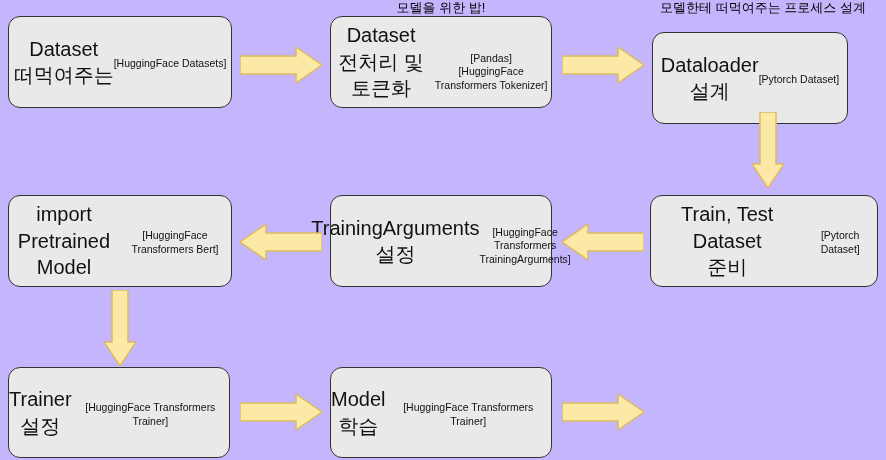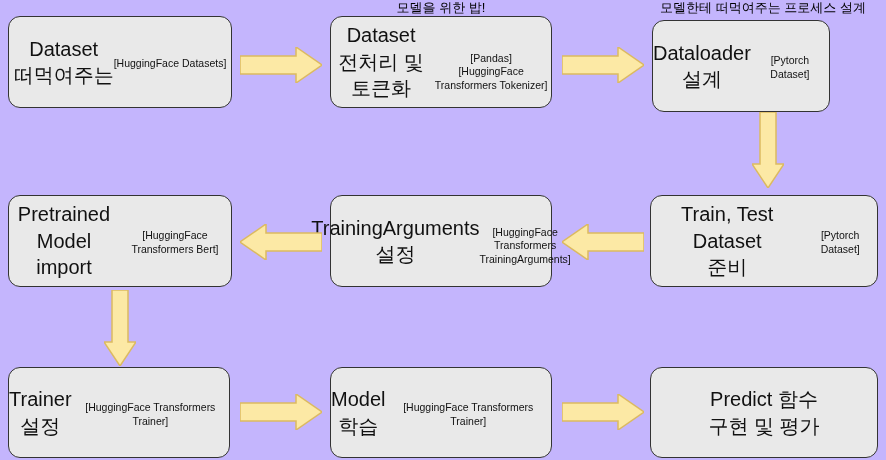--- a/index.html
+++ b/index.html
@@ -49,34 +49,34 @@
     <div class="title">
       <div>Dataset</div>
       <div>전처리 및 토큰화</div>
     </div>
     <div class="sub" style="margin-top:20px">
       <div>[Pandas]</div>
       <div>[HuggingFace Transformers Tokenizer]</div>
     </div>
   </div>
 
-  <div class="box" style="left:652px;top:20px;width:178px;height:92px">
+  <div class="box" style="left:652px;top:32px;width:196px;height:92px">
     <div class="title">
       <div>Dataloader</div>
       <div>설계</div>
     </div>
     <div class="sub">
       <div>[Pytorch Dataset]</div>
     </div>
   </div>
 
   <div class="box" style="left:8px;top:195px;width:224px;height:92px">
     <div class="title">
+      <div>import</div>
       <div>Pretrained Model</div>
-      <div>import</div>
     </div>
     <div class="sub">
       <div>[HuggingFace Transformers Bert]</div>
     </div>
   </div>
 
   <div class="box" style="left:330px;top:195px;width:222px;height:92px">
     <div class="title">
       <div>TrainingArguments</div>
       <div>설정</div>
@@ -110,26 +110,20 @@
   <div class="box" style="left:330px;top:367px;width:222px;height:91px">
     <div class="title">
       <div>Model</div>
       <div>학습</div>
     </div>
     <div class="sub">
       <div>[HuggingFace Transformers Trainer]</div>
     </div>
   </div>
 
-  <div class="box" style="left:650px;top:367px;width:228px;height:91px">
-    <div class="title">
-      <div>Predict 함수</div>
-      <div>구현 및 평가</div>
-    </div>
-  </div>
 
   <svg class="arrow" style="left:240px;top:47px" width="82" height="36" viewBox="0 0 82 36">
     <polygon points="0,9 56,9 56,0 82,18 56,36 56,27 0,27"></polygon>
   </svg>
 
   <svg class="arrow" style="left:562px;top:47px" width="82" height="36" viewBox="0 0 82 36">
     <polygon points="0,9 56,9 56,0 82,18 56,36 56,27 0,27"></polygon>
   </svg>
 
   <svg class="arrow" style="left:752px;top:112px" width="32" height="76" viewBox="0 0 32 76">

